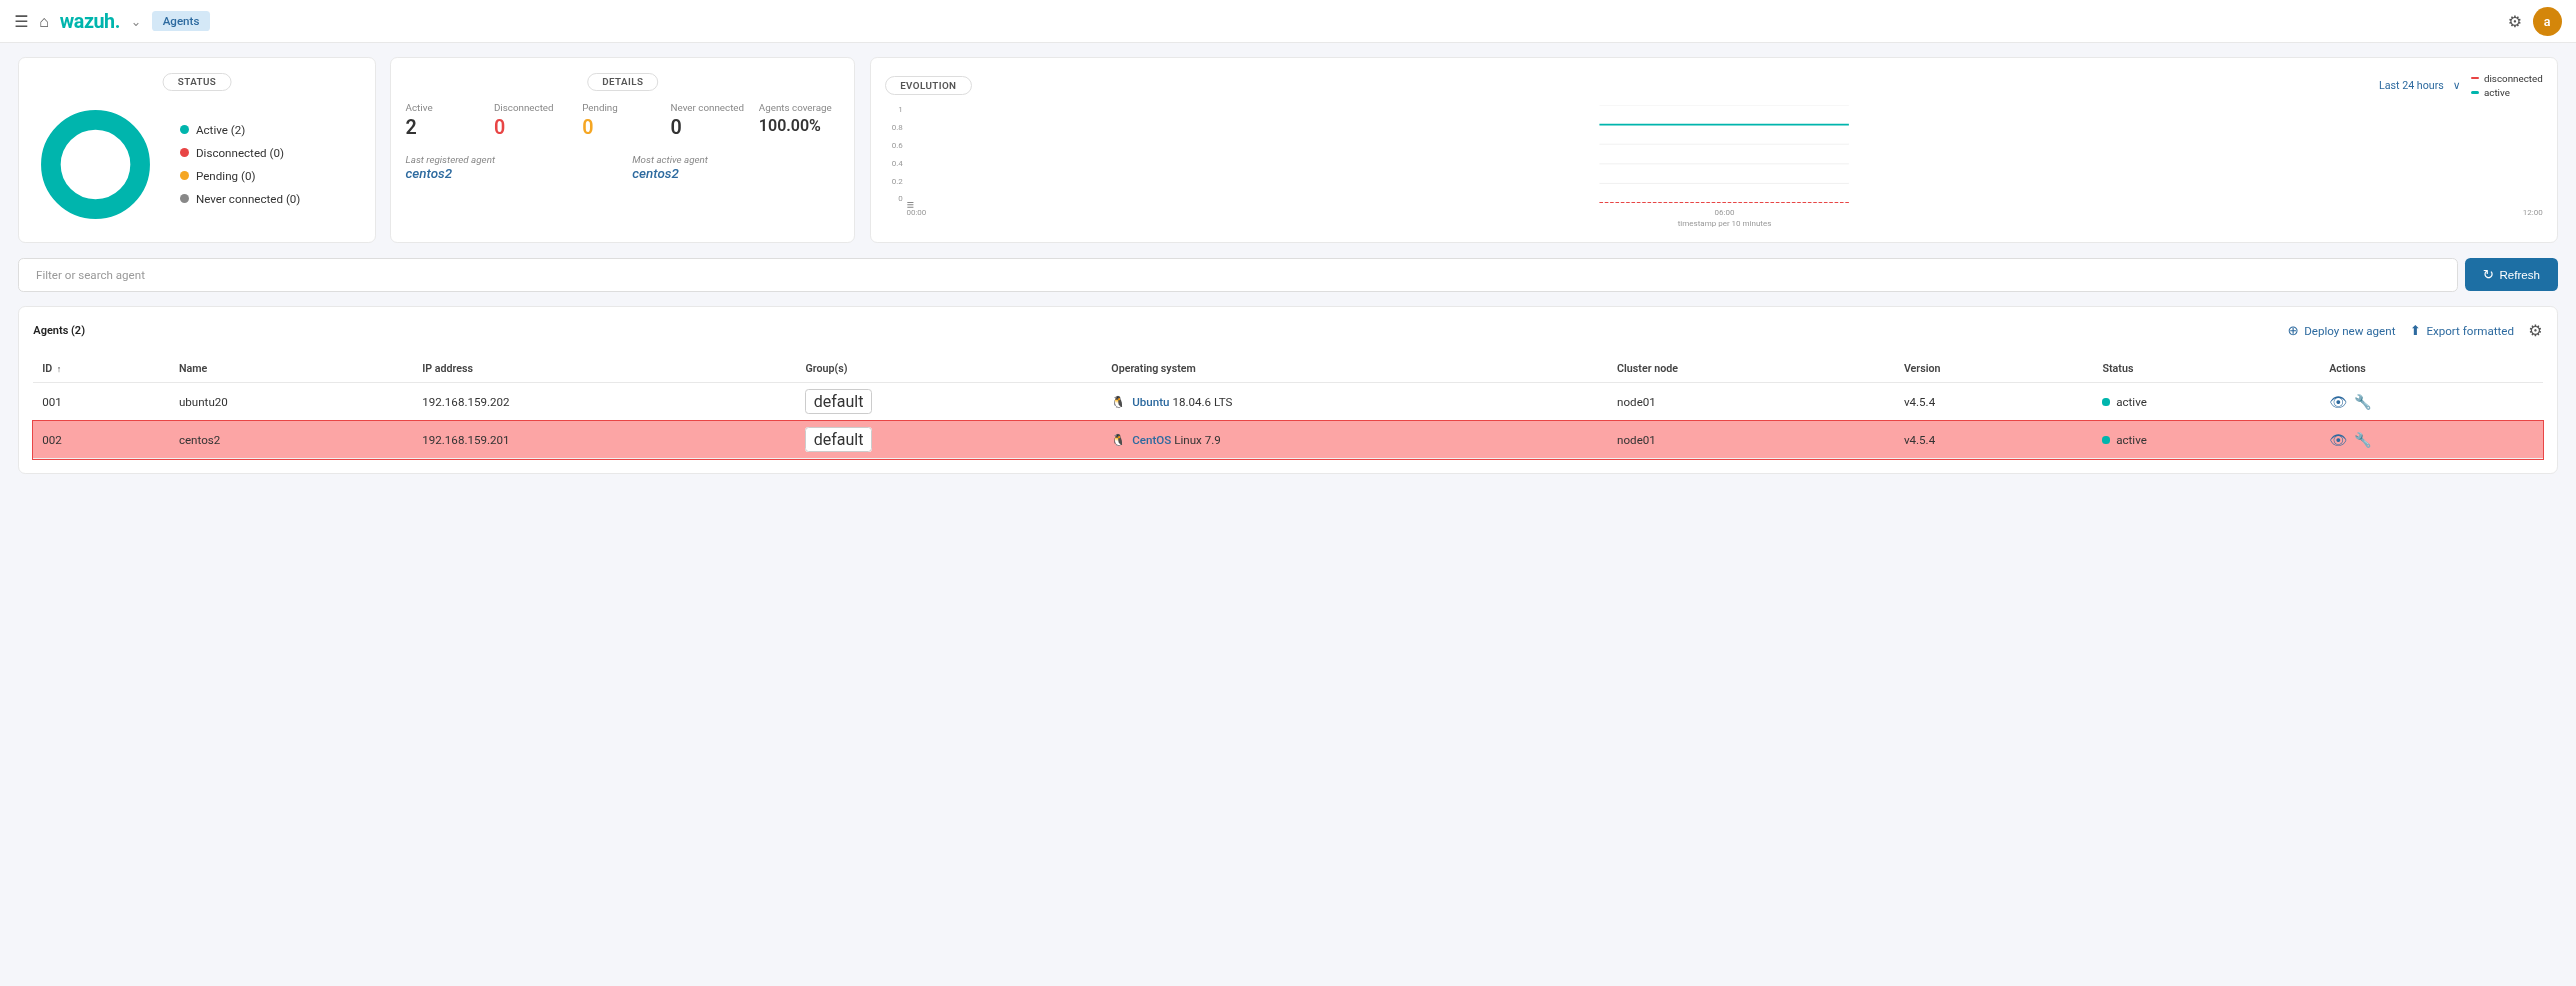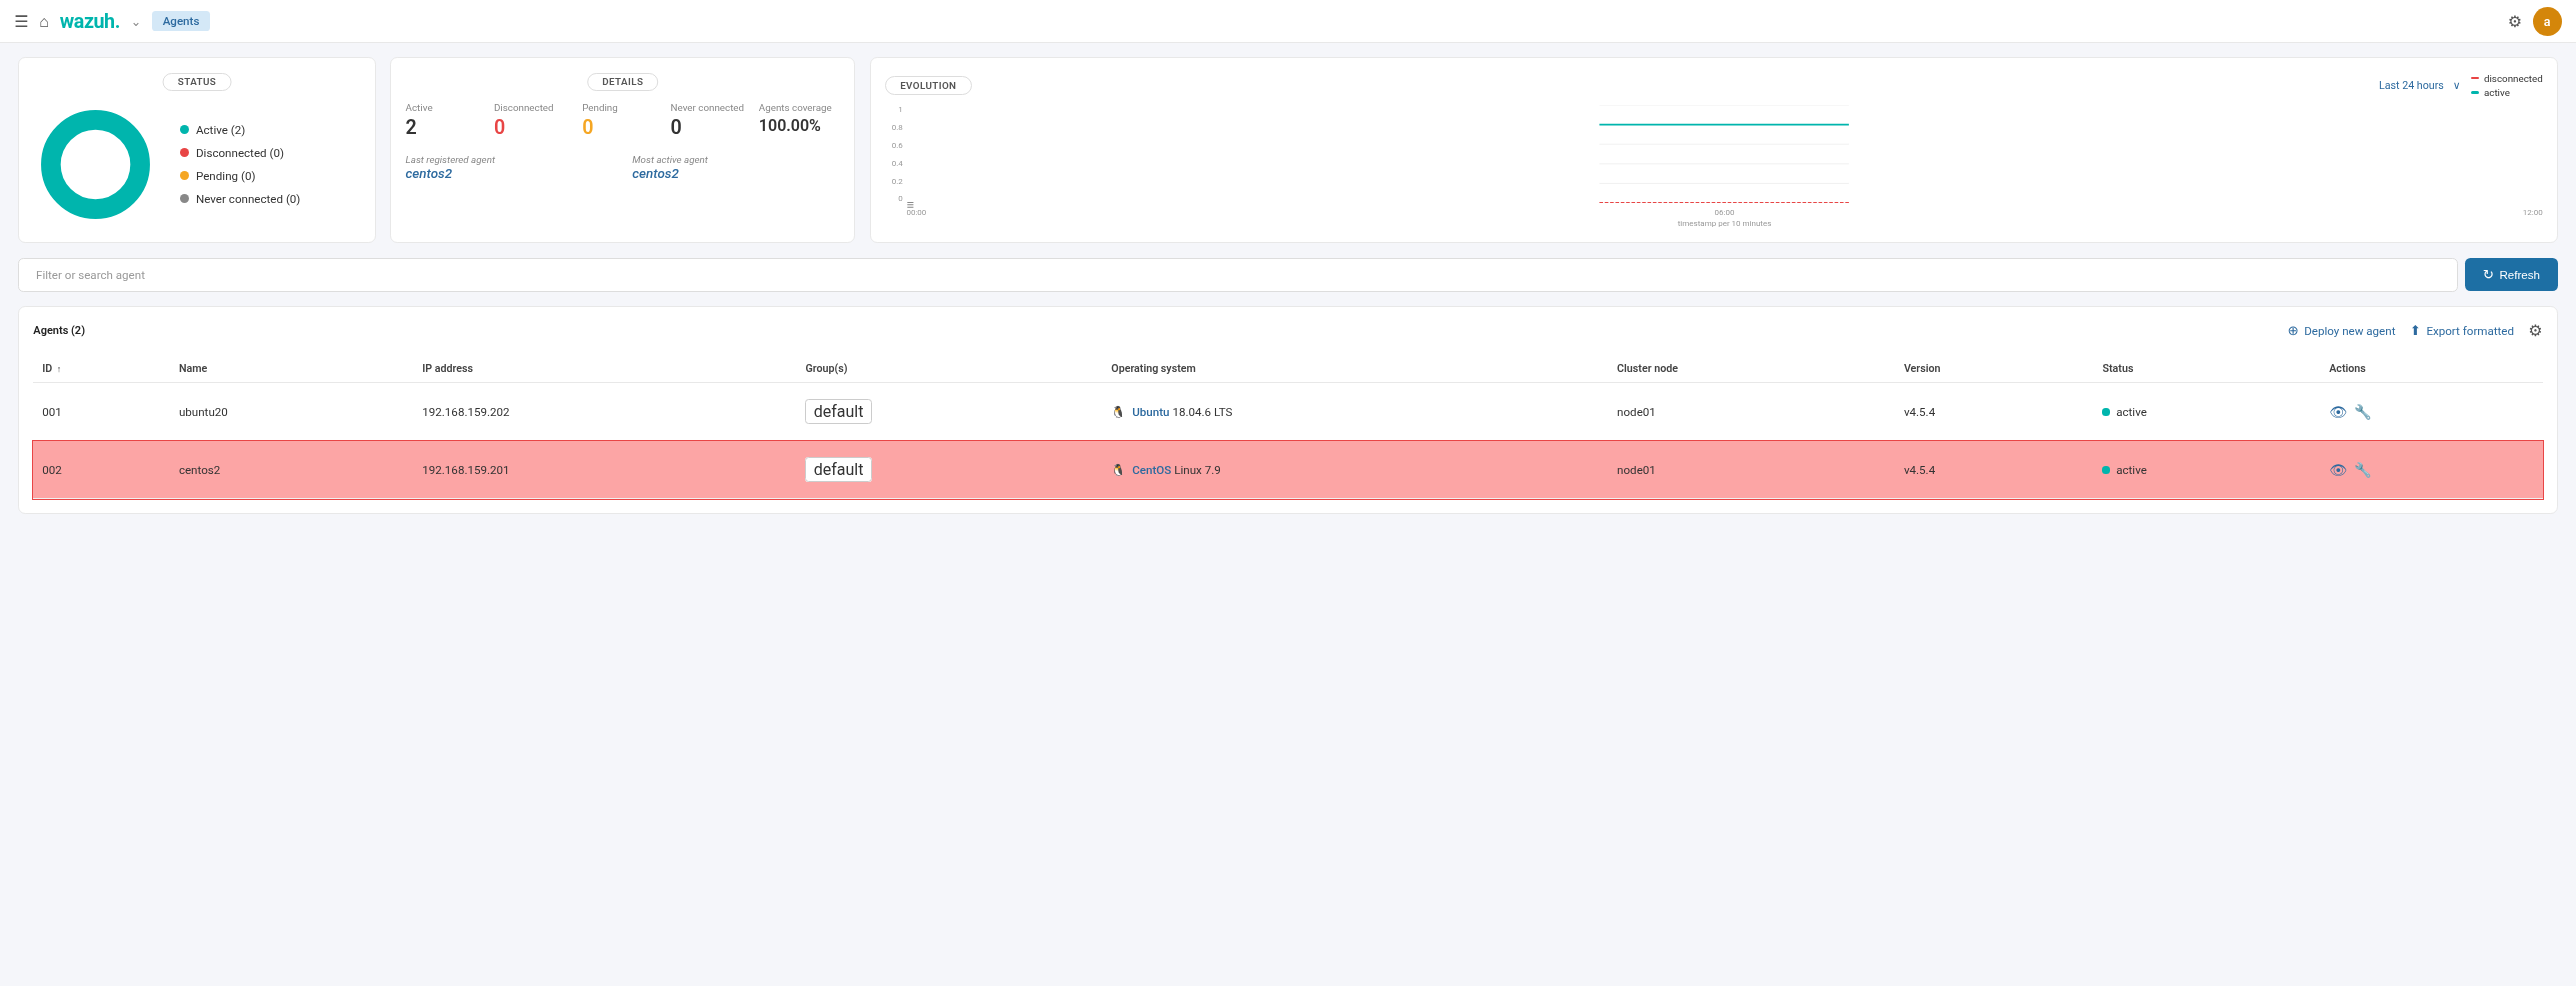--- a/index.html
+++ b/index.html
@@ -305,21 +305,21 @@
     .agents-table th {
       text-align: left;
       font-size: 10.7px;
       font-weight: 600;
       color: #444;
       border-bottom: 0.9px solid #e8e8e8;
       padding: 7.2px 9px;
       background: #fff;
     }
     .agents-table td {
-      padding: 19px 9px;
+      padding: 9px 9px;
       font-size: 11.6px;
       color: #333;
       border-bottom: 0.9px solid #f0f0f0;
     }
     .agents-table tr.highlighted-row {
       outline: 1.8px solid #e84545;
       outline-offset: -0.9px;
     }
     .agents-table tr.highlighted-row td {
       background: #fca5a5;

